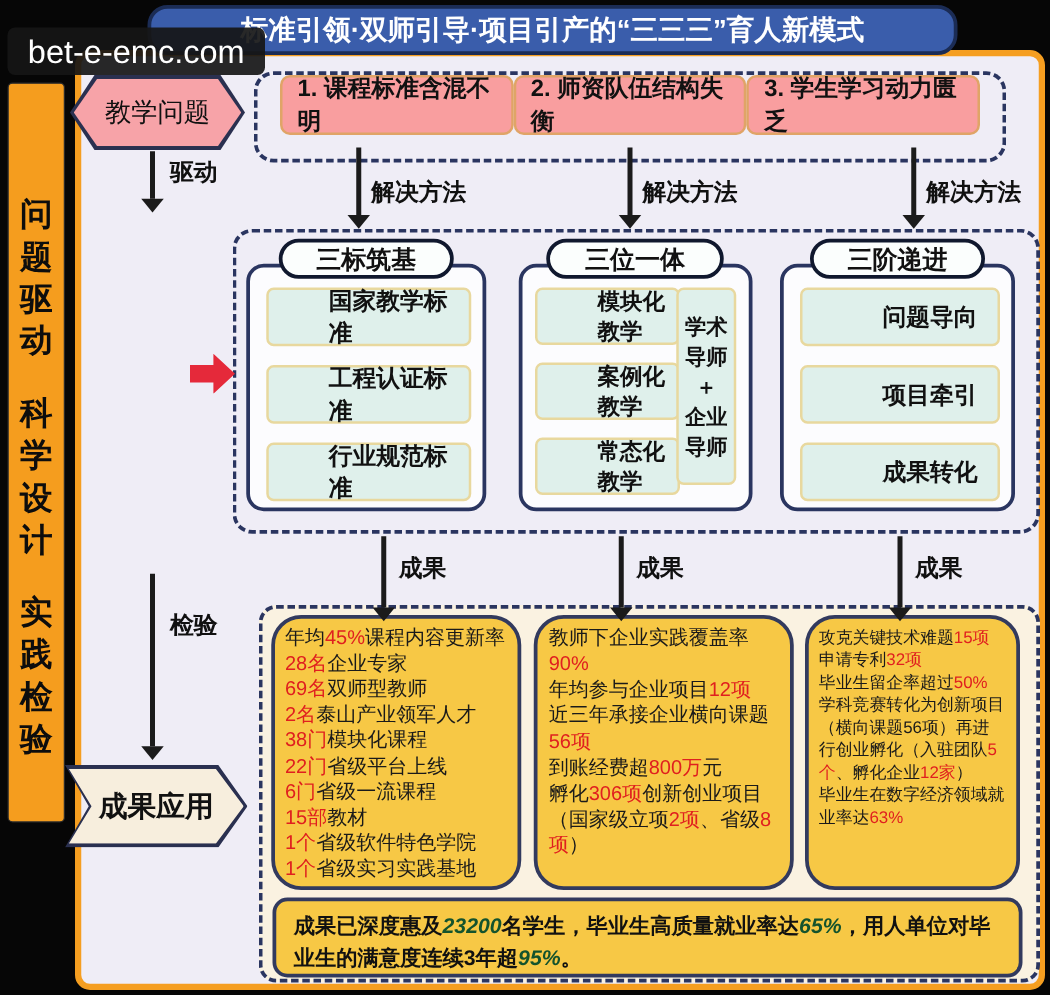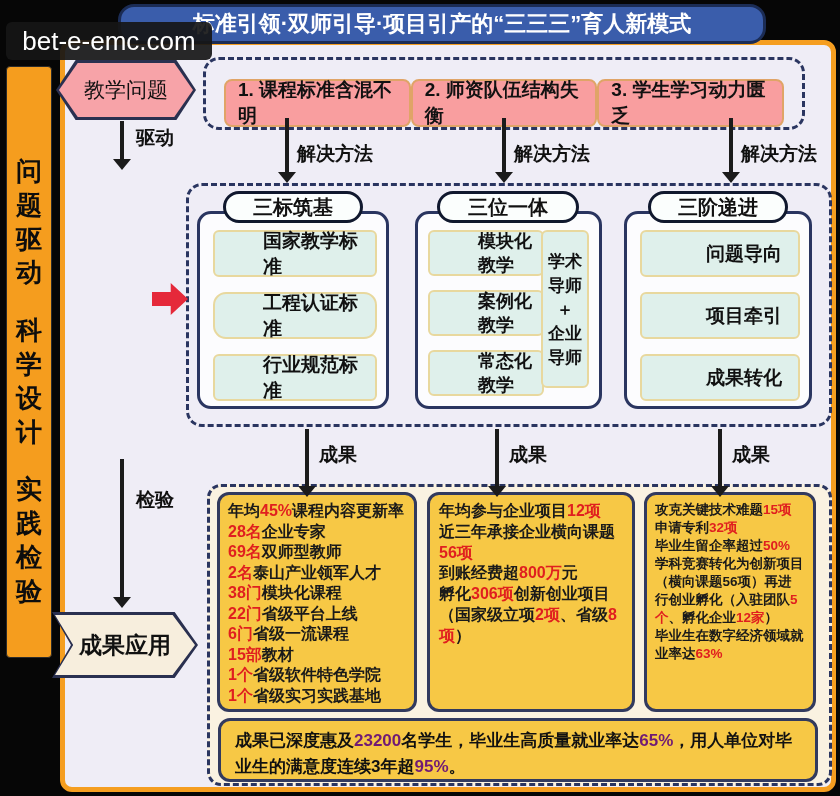--- a/index.html
+++ b/index.html
@@ -39,43 +39,43 @@
   .sol-text{margin-top:40px;width:28px;text-align:center;word-break:break-all;font-size:25px;font-weight:700;line-height:1.5;}
   .red-arrow{position:absolute;left:152px;top:283px;width:36px;height:32px;background:#e5293a;
       clip-path:polygon(0 28%,52% 28%,52% 0,100% 50%,52% 100%,52% 72%,0 72%);z-index:3;}
   
   .va{position:absolute;width:4px;background:#1b1b1b;z-index:2;}
   .va::after{content:'';position:absolute;left:-7px;bottom:-11px;width:0;height:0;
       border-left:9px solid transparent;border-right:9px solid transparent;border-top:11px solid #1b1b1b;}
   .flab{position:absolute;font-size:19px;font-weight:700;color:#101010;z-index:2;}
   
   .problem-row{position:absolute;left:203px;top:57px;width:602px;height:73px;box-sizing:border-box;
-      border:3px dashed #2a3560;border-radius:16px;display:flex;align-items:flex-end;justify-content:space-between;padding:0 18px;z-index:1;}
+      border:3px dashed #2a3560;border-radius:16px;display:flex;align-items:flex-start;justify-content:space-between;padding:0 18px;z-index:1;}
   .problem-box{height:48px;background:#f99e9f;border:2px solid #e0a467;border-radius:8px;
       display:flex;align-items:center;padding:0 12px;font-size:19px;font-weight:700;box-sizing:border-box;}
   
   .mid-dash{position:absolute;left:186px;top:183px;width:646px;height:244px;box-sizing:border-box;
       border:3px dashed #2a3560;border-radius:16px;}
   .card{position:absolute;top:211px;height:198px;background:#fcfcfe;border:3px solid #2a3560;border-radius:14px;box-sizing:border-box;}
   .hpill{position:absolute;top:191px;height:32px;background:#fbfefd;border:3px solid #10182e;border-radius:999px;
       display:flex;align-items:center;justify-content:center;font-size:20px;font-weight:700;z-index:3;box-sizing:border-box;}
   .card-items{position:absolute;display:flex;flex-direction:column;gap:15px;}
   .mint{background:#dff0eb;border:2px solid #e8d89e;border-radius:6px;display:flex;align-items:center;justify-content:center;
       font-weight:700;box-sizing:border-box;padding-left:48px;}
   .mentor{position:absolute;width:48px;height:158px;background:#dff0eb;border:2px solid #e8d89e;border-radius:6px;
       display:flex;flex-direction:column;align-items:center;justify-content:center;gap:1px;font-size:17px;font-weight:700;box-sizing:border-box;}
   
   .bot-dash{position:absolute;left:207px;top:484px;width:625px;height:302px;box-sizing:border-box;
       border:3px dashed #2a3560;border-radius:14px;background:#faf2e1;}
-  .stat{position:absolute;top:492px;background:#f7c845;border:3px solid #323a5e;border-radius:12px;box-sizing:border-box;
-      font-weight:700;color:#1a1a1a;}
+  .stat{position:absolute;top:492px;background:#f7c845;border:3px solid #323a5e;border-radius:24px;box-sizing:border-box;
+      font-weight:400;color:#1a1a1a;}
   .stat .rich-line span.red{color:#e01f1f;}
   .summary{position:absolute;left:218px;top:718px;width:600px;height:64px;background:#f7c845;border:3px solid #323a5e;
       border-radius:12px;box-sizing:border-box;padding:7px 14px;font-size:17px;font-weight:700;line-height:1.5;}
-  .summary .rich-line span.red{color:#701a75;}
+  .summary .rich-line span.red{color:#14532d;font-style:italic;}
   .rich-line{margin:0;}
 </style>
 </head>
 <body>
 
 <div class="stage">
 
   <div class="frame"></div>
 
   <div class="title">标准引领·双师引导·项目引产的“三三三”育人新模式</div>
@@ -118,21 +118,21 @@
   <div class="va" style="left:729px;top:118px;height:54px;"></div>
   <div class="flab" style="left:297px;top:141px;">解决方法</div>
   <div class="flab" style="left:514px;top:141px;">解决方法</div>
   <div class="flab" style="left:741px;top:141px;">解决方法</div>
 
   <div class="mid-dash"></div>
 
   <div class="card" style="left:197px;width:192px;">
     <div class="card-items" style="left:13px;top:16px;">
       <div class="mint" style="width:164px;height:47px;font-size:19px;">国家教学标准</div>
-      <div class="mint" style="width:164px;height:47px;font-size:19px;border-radius:13px;">工程认证标准</div>
+      <div class="mint" style="width:164px;height:47px;font-size:19px;">工程认证标准</div>
       <div class="mint" style="width:164px;height:47px;font-size:19px;">行业规范标准</div>
     </div>
   </div>
   <div class="hpill" style="left:223px;width:140px;">三标筑基</div>
 
   <div class="card" style="left:415px;width:187px;">
     <div class="card-items" style="left:10px;top:16px;gap:14px;">
       <div class="mint" style="width:116px;height:46px;font-size:18px;">模块化教学</div>
       <div class="mint" style="width:116px;height:46px;font-size:18px;">案例化教学</div>
       <div class="mint" style="width:116px;height:46px;font-size:18px;">常态化教学</div>
@@ -170,20 +170,21 @@
       <div class="rich-line"><span class="red">69名</span><span>双师型教师</span></div>
       <div class="rich-line"><span class="red">2名</span><span>泰山产业领军人才</span></div>
       <div class="rich-line"><span class="red">38门</span><span>模块化课程</span></div>
       <div class="rich-line"><span class="red">22门</span><span>省级平台上线</span></div>
       <div class="rich-line"><span class="red">6门</span><span>省级一流课程</span></div>
       <div class="rich-line"><span class="red">15部</span><span>教材</span></div>
       <div class="rich-line"><span class="red">1个</span><span>省级软件特色学院</span></div>
       <div class="rich-line"><span class="red">1个</span><span>省级实习实践基地</span></div>
     </div>
   <div class="stat" style="left:427px;width:208px;height:220px;padding:6px 9px;font-size:16px;line-height:1.3;">
+      <div class="rich-line"><span>教师下企业实践覆盖率</span><span class="red">90%</span></div>
       <div class="rich-line"><span>年均参与企业项目</span><span class="red">12项</span></div>
       <div class="rich-line"><span>近三年承接企业横向课题</span><span class="red">56项</span></div>
       <div class="rich-line"><span>到账经费超</span><span class="red">800万</span><span>元</span></div>
       <div class="rich-line"><span>孵化</span><span class="red">306项</span><span>创新创业项目</span></div>
       <div class="rich-line"><span>（国家级立项</span><span class="red">2项</span><span>、省级</span><span class="red">8项</span><span>）</span></div>
     </div>
   <div class="stat" style="left:644px;width:172px;height:220px;padding:6px 8px;font-size:13.5px;line-height:1.33;">
       <div class="rich-line"><span>攻克关键技术难题</span><span class="red">15项</span></div>
       <div class="rich-line"><span>申请专利</span><span class="red">32项</span></div>
       <div class="rich-line"><span>毕业生留企率超过</span><span class="red">50%</span></div>

